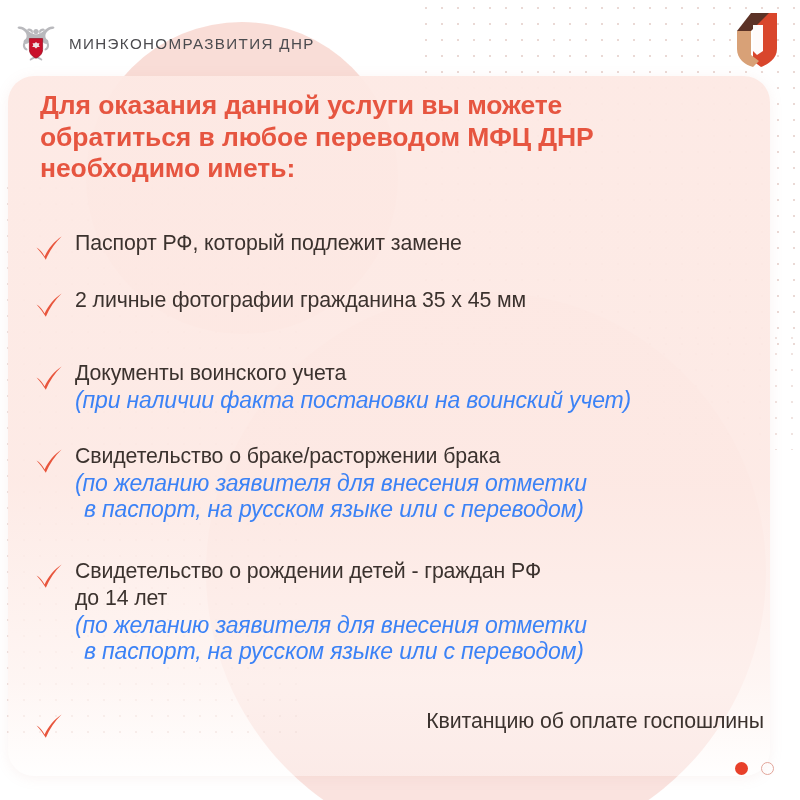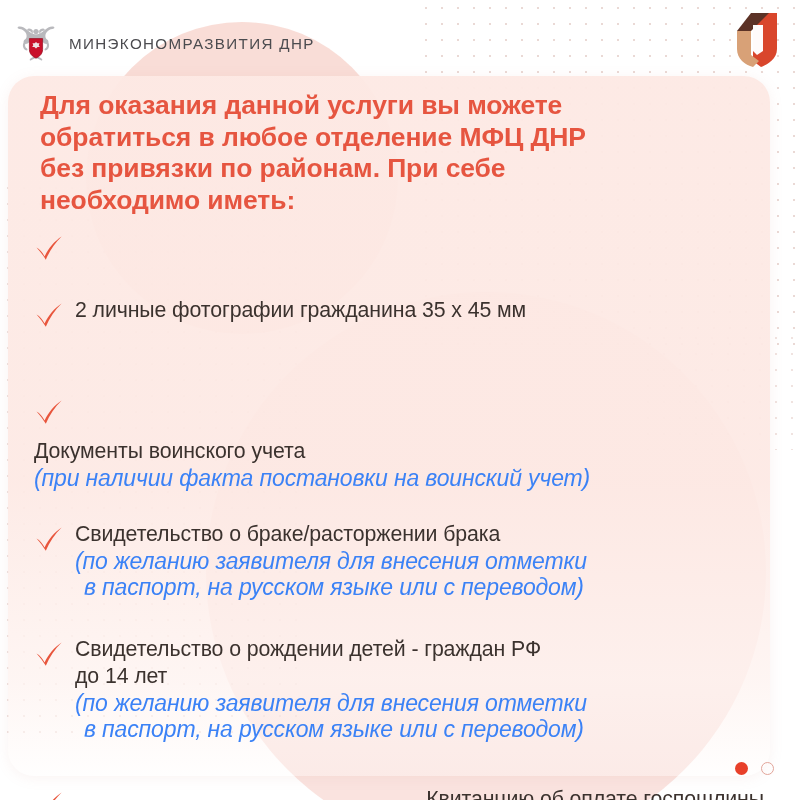--- a/index.html
+++ b/index.html
@@ -167,22 +167,22 @@
     font-size: 23px;
     line-height: 26px;
     font-style: italic;
     letter-spacing: -0.15px;
     white-space: nowrap;
   }
   .item-note.indent { padding-left: 9px; }
 
   
   .item.i0 { margin-top: 0px; }
-  .item.i1 { margin-top: 34px; }
-  .item.i2 { margin-top: 64px; flex-direction: column; }
+  .item.i1 { margin-top: 24px; }
+  .item.i2 { margin-top: 40px; }
   .item.i3 { margin-top: 30px; }
   .item.i4 { margin-top: 36px; }
   .item.i5 { margin-top: 44px; text-align: right; }
 
   
   .dots {
     position: absolute;
     right: 26px;
     bottom: 25px;
     display: flex;
@@ -231,31 +231,33 @@
   <path d="M22 2 L48 2 L48 38 C48 48 38 54 32 56 L24 50 L24 2 Z" fill="#d9462c"></path>
   <path d="M22 2 L40 2 L22 20 L8 20 Z" fill="#5c3226"></path>
   <path d="M8 20 L22 20 L22 44 L30 50 L24 56 C16 54 8 48 8 38 Z" fill="#d8a177"></path>
   <path d="M24 14 L34 14 L34 40 L28 44 L24 40 Z" fill="#ffffff" opacity=".98"></path>
 </svg>
 
 <div class="content">
 
   <div class="heading">
     <span class="hl">Для оказания данной услуги вы можете</span>
-    <span class="hl">обратиться в любое отделение МФЦ ДНР</span>
-    <span class="hl">без привязки по районам. При себе</span>
+    <span class="hl">обратиться в любое переводом МФЦ ДНР</span>
     <span class="hl">необходимо иметь:</span>
   </div>
 
   <div class="list">
 
     <div class="item i0">
       <svg class="check" viewBox="0 0 30 30" aria-hidden="true">
         <path d="M2.5 14.4 C5.8 16.2 8.6 19.4 10.6 23.6 C14.2 15.2 20.4 8.2 27.6 3.4 C20.6 10.2 15.4 18.2 11.8 26.8 C9.2 22.4 6.2 18.2 2.5 14.4 Z" fill="#e8553c"></path>
       </svg>
+      <div class="item-body">
+        <span class="item-line">Паспорт РФ, который подлежит замене</span>
+      </div>
     </div>
 
     <div class="item i1">
       <svg class="check" viewBox="0 0 30 30" aria-hidden="true">
         <path d="M2.5 14.4 C5.8 16.2 8.6 19.4 10.6 23.6 C14.2 15.2 20.4 8.2 27.6 3.4 C20.6 10.2 15.4 18.2 11.8 26.8 C9.2 22.4 6.2 18.2 2.5 14.4 Z" fill="#e8553c"></path>
       </svg>
       <div class="item-body">
         <span class="item-line">2  личные фотографии гражданина 35 х 45 мм</span>
       </div>
     </div>

